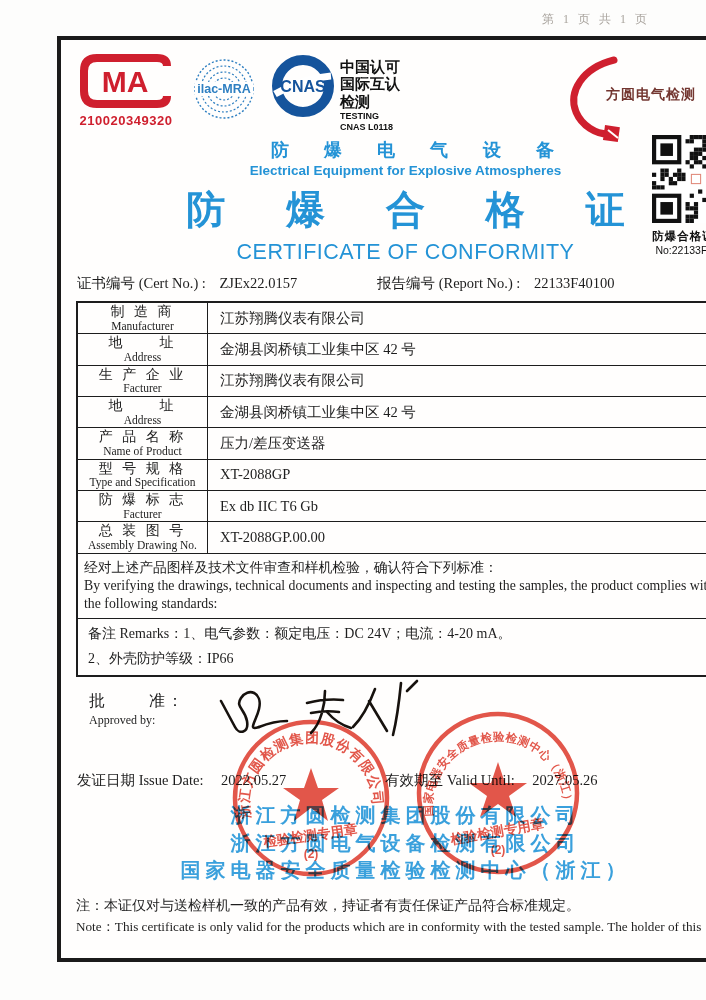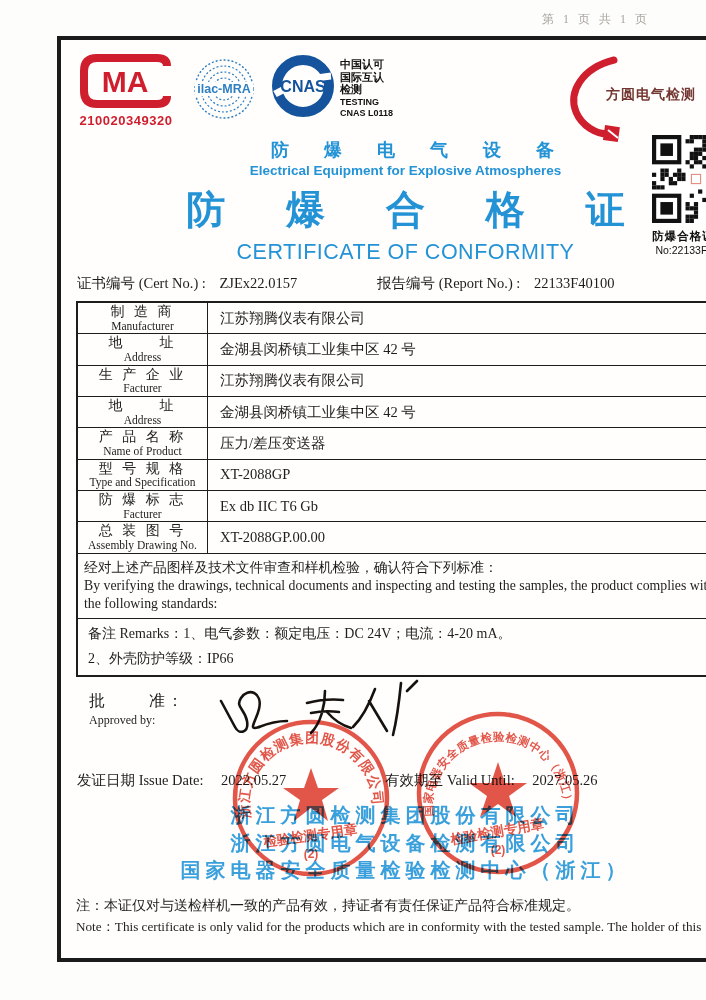--- a/index.html
+++ b/index.html
@@ -7,21 +7,21 @@
   .page { position:relative; width:706px; height:1000px; overflow:hidden; }
   .page-indicator { position:absolute; top:11px; right:56px; font-size:12px; color:#a9a49e; letter-spacing:3px; }
   .frame { position:absolute; left:57px; top:36px; width:697px; height:926px; border:4px solid #1b1b1b; background:#fffefd; overflow:hidden; }
 
   
   .logos { display:flex; align-items:flex-start; padding:14px 10px 0 14px; gap:16px; height:98px; }
   .cma-block { width:102px; text-align:center; }
   .cma-number { color:#cf1f2e; font-weight:bold; font-size:13px; font-family:"Liberation Sans",sans-serif; letter-spacing:.5px; margin-top:1px; }
   .cnas-group { display:flex; gap:5px; align-items:flex-start; }
   .cnas-side { font-family:"Liberation Sans",sans-serif; color:#111; line-height:1.15; padding-top:4px; }
-  .cnas-side .cn { font-size:11px; font-weight:bold; }
+  .cnas-side .cn { font-size:15px; font-weight:bold; }
   .cnas-side .en { font-size:9px; font-weight:bold; margin-top:1px; }
   .fy-block { margin-left:auto; position:relative; width:188px; height:92px; }
   .fy-label { position:absolute; left:54px; top:32px; font-size:14px; font-weight:bold; color:#733630; letter-spacing:1px; }
 
   
   .title-sec { position:relative; text-align:center; margin-top:0; height:132px; }
   .title-cn-small { color:#2493d6; font-family:"Liberation Sans",sans-serif; font-weight:bold; font-size:18px; letter-spacing:15px; padding-left:29px; }
   .title-en-small { color:#2493d6; font-family:"Liberation Sans",sans-serif; font-weight:bold; font-size:13.5px; margin-top:1px; }
   .title-cn-big { color:#2493d6; font-family:"Liberation Sans",sans-serif; font-weight:bold; font-size:39px; letter-spacing:25px; padding-left:25px; margin-top:5px; }
   .title-en-big { color:#2493d6; font-family:"Liberation Sans",sans-serif; font-size:21.5px; letter-spacing:.5px; margin-top:3px; font-weight:500; }

